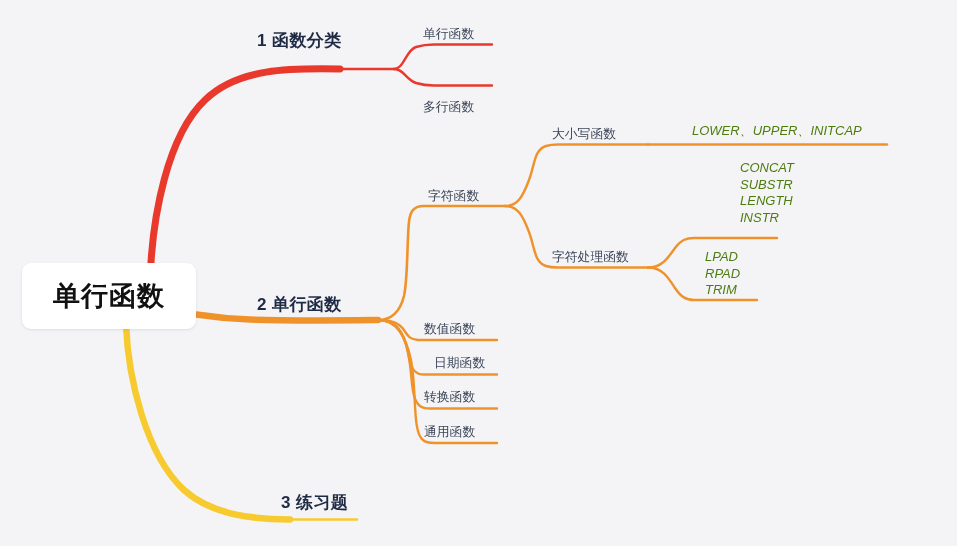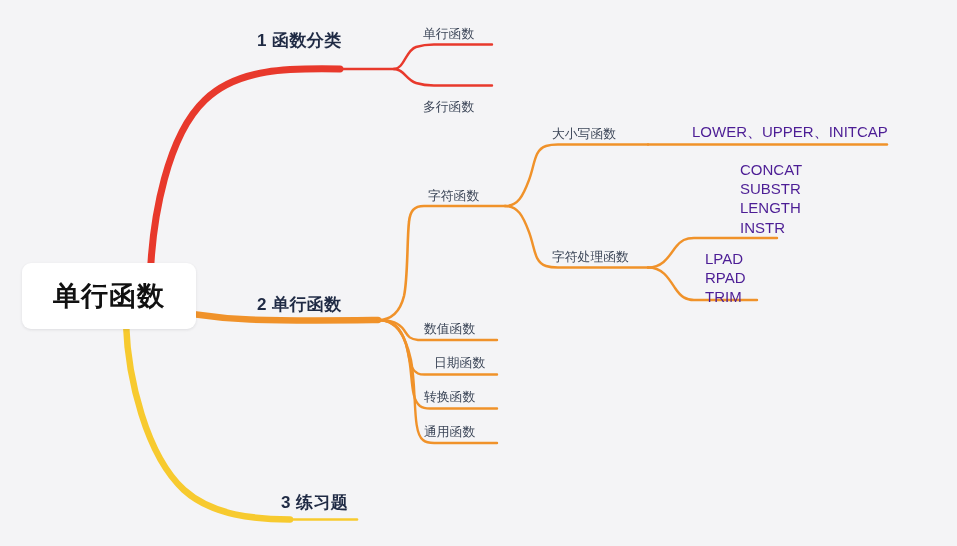--- a/index.html
+++ b/index.html
@@ -38,23 +38,24 @@
     font-weight: bold;
     color: #1f2a44;
     letter-spacing: 0.4px;
   }
   .level2-label {
     font-size: 12.8px;
     font-weight: normal;
     color: #3c4658;
   }
   .leaf-label {
-    font-size: 15px;
+    font-size: 13px;
     font-weight: normal;
-    color: #4c1d95;
+    color: #4d7c0f;
+    font-style: italic;
   }
   .leaf-label.multi {
     line-height: 1.28;
   }
   #root-node {
     position: absolute;
     left: 22px;
     top: 263px;
     width: 174px;
     height: 66px;

